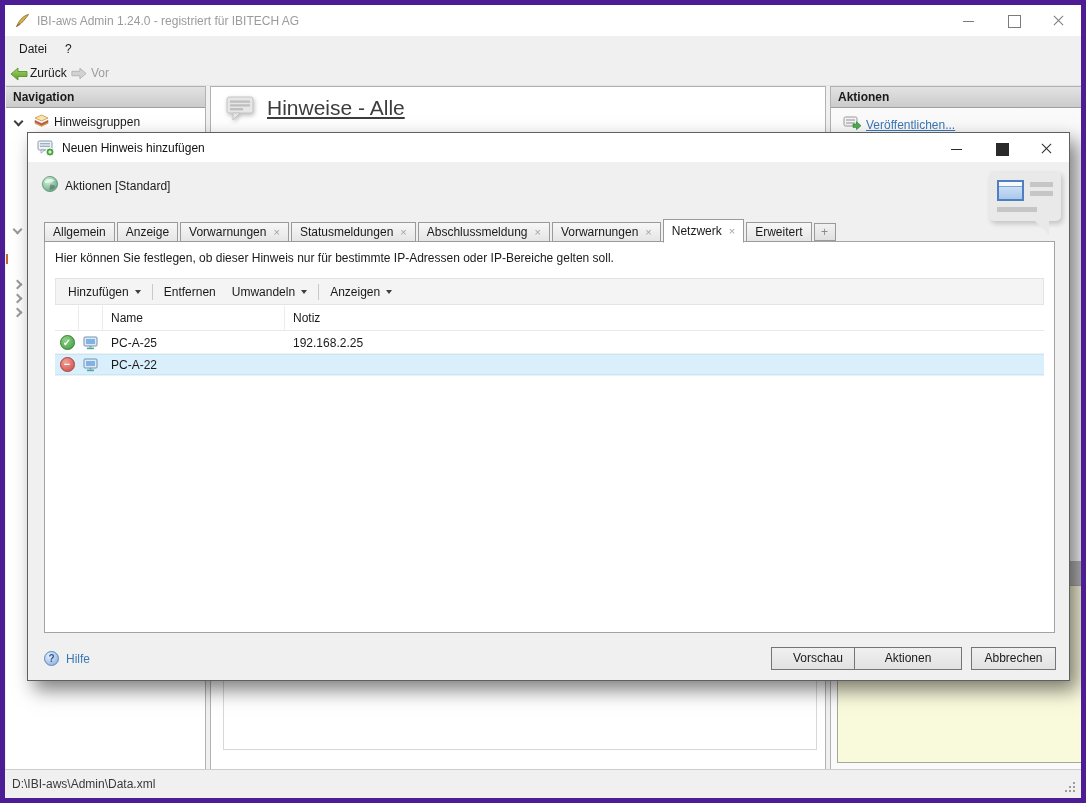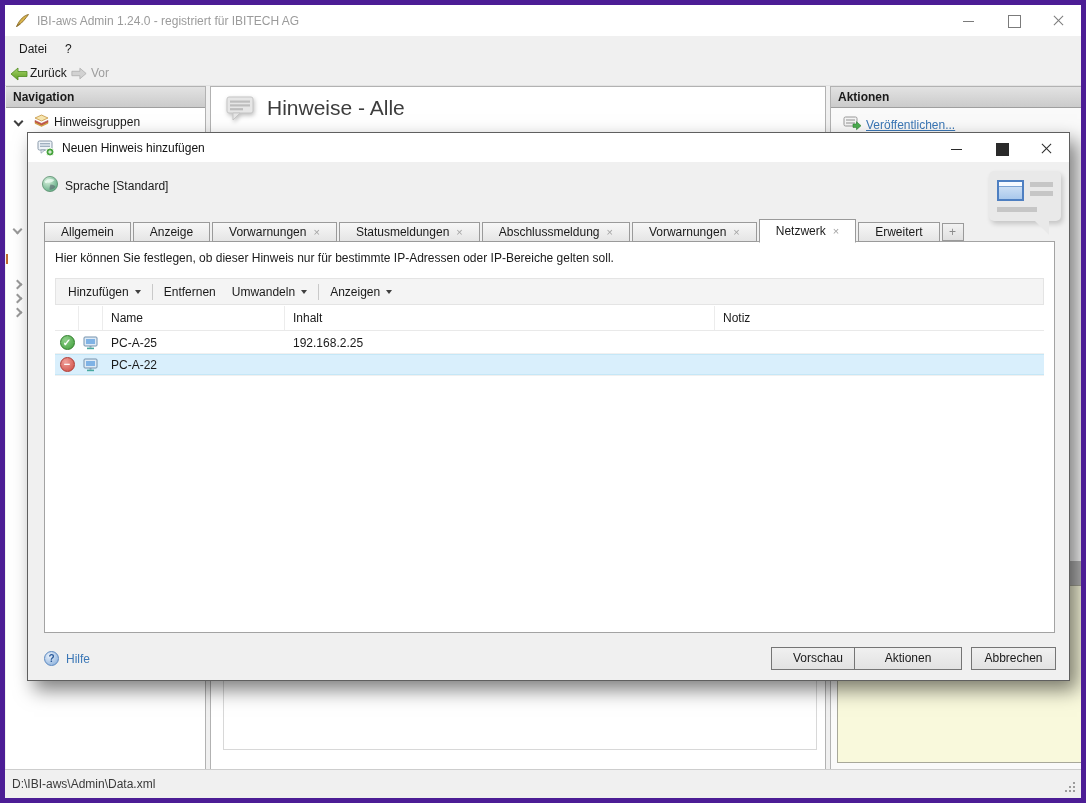--- a/index.html
+++ b/index.html
@@ -26,21 +26,21 @@
 
   .menubar { left:0; top:31px; right:0; height:25px; background:#f0f0f0; }
   .menu-item { position:absolute; top:4px; padding:2px 6px; cursor:default; }
   .toolbar-main { left:0; top:56px; right:0; height:25px; background:#f0f0f0; border-bottom:1px solid #e3e3e3; }
   .tb-label { position:absolute; top:5px; }
 
   
   .panel-h { height:21px; background:linear-gradient(#e2e2e2,#cbcbcb); border-bottom:1px solid #9f9f9f; font-weight:bold; line-height:20px; padding-left:7px; }
   .nav-panel { left:1px; top:81px; width:200px; height:691px; background:#fff; border:1px solid #b2b2b2; border-left:none; }
   .main-panel { left:205px; top:81px; width:616px; height:685px; background:#fff; border:1px solid #b2b2b2; }
-  .main-title { position:absolute; left:56px; top:9px; font-size:21px; color:#3d3d3d; }
+  .main-title { position:absolute; left:56px; top:9px; font-size:21px; color:#3d3d3d;text-decoration:underline; }
   .main-inner { position:absolute; left:12px; top:56px; right:8px; bottom:20px; border:1px solid #d8d8d8; background:#fff; }
   .right-panel { left:825px; top:81px; width:259px; height:685px; background:#fafafa; border:1px solid #b2b2b2; }
   .link { color:#3b77b6; text-decoration:underline; cursor:pointer; }
   .right-divider { position:absolute; left:0; top:474px; width:100%; height:24px; background:#b5b5b5; }
   .note-panel { position:absolute; left:6px; top:498px; right:1px; bottom:7px; background:#f9f9dc; border:1px solid #a8a89a; }
 
   .chev { position:absolute; width:7px; height:7px; border-right:2px solid #9a9a9a; border-bottom:2px solid #9a9a9a; }
   .chev-down { transform:rotate(45deg); }
   .chev-right { transform:rotate(-45deg); }
   .chev-dark { border-color:#3f3f3f; }
@@ -62,21 +62,21 @@
   .watermark { position:absolute; right:8px; top:38px; width:72px; height:50px; background:#e9e9e9;
                border-radius:5px; box-shadow:2px 3px 5px rgba(0,0,0,0.18); }
   .watermark .tail { position:absolute; right:12px; bottom:-14px; width:0; height:0;
                      border-left:15px solid transparent; border-top:15px solid #e9e9e9; }
   .wm-window { position:absolute; left:8px; top:9px; width:27px; height:21px; border:2px solid #4e7fc1;
                background:linear-gradient(#d9e7f7,#a9c8ec); }
   .wm-window i { position:absolute; left:0; top:0; right:0; height:5px; background:#f6faff; border-bottom:1px solid #7da4d4; }
   .wm-bar { position:absolute; height:5px; background:#c6c6c6; }
 
   .tabs { position:absolute; left:16px; top:86px; height:23px; display:flex; align-items:flex-end; z-index:3; }
-  .tab { height:20px; display:flex; align-items:center; padding:0 16px; margin-right:2px;
+  .tab { height:20px; display:flex; align-items:center; padding:0 8px; margin-right:2px;
          background:linear-gradient(#f7f7f7,#e5e5e5); border:1px solid #9a9a9a; cursor:pointer; white-space:nowrap; }
   .tab .x { margin-left:7px; color:#a3a3a3; font-size:11px; cursor:pointer; }
   .tab.active { height:24px; margin-bottom:-1px; background:#fff; border-bottom:1px solid #fff; }
   .tab-plus { height:18px; width:22px; display:flex; align-items:center; justify-content:center;
               margin-bottom:1px; background:linear-gradient(#f2f2f2,#e0e0e0); border:1px solid #9a9a9a; color:#8a8a8a; cursor:pointer; }
 
   .content { position:absolute; left:16px; top:108px; width:1011px; height:392px; background:#fff; border:1px solid #a3a3a3; }
   .info-text { position:absolute; left:10px; top:9px; }
 
   .tbar { position:absolute; left:10px; top:36px; right:10px; height:27px; background:#f4f4f4;
@@ -244,21 +244,21 @@
             <radialGradient id="gg" cx="0.35" cy="0.3" r="0.9">
               <stop offset="0" stop-color="#d8f0dc"></stop>
               <stop offset="1" stop-color="#4a9e73"></stop>
             </radialGradient>
           </defs>
           <circle cx="9" cy="9" r="7.6" fill="url(#gg)" stroke="#4f8563" stroke-width="0.7"></circle>
           <path d="M3.5 6.5 Q8 2.5 13.5 5 Q10.5 8.5 6.5 7.5 Q4.5 9.5 3.5 6.5 Z" fill="#eafaf0" opacity="0.85"></path>
           <path d="M9.5 9.5 Q13.5 9.5 14.5 12 Q11.5 15.5 8.5 14.5 Q8.5 11.5 9.5 9.5 Z" fill="#5a6a70" opacity="0.65"></path>
         </svg>
     </span>
-    <span class="lang-label">Sprache [Standard]</span>
+    <span class="lang-label">Aktionen [Standard]</span>
 
     <div class="watermark">
       <span class="tail"></span>
       <span class="wm-window">
           <i></i>
         </span>
       <span class="wm-bar" style="left:41px;top:11px;width:23px;"></span>
       <span class="wm-bar" style="left:41px;top:20px;width:23px;"></span>
       <span class="wm-bar" style="left:8px;top:36px;width:40px;"></span>
     </div>
@@ -316,21 +316,20 @@
         <span class="item">
             <span>Anzeigen</span>
             <span class="caret"></span>
           </span>
       </div>
 
       <div class="trow thead">
         <span class="hc c-ic"></span>
         <span class="hc c-ic"></span>
         <span class="hc c-name">Name</span>
-        <span class="hc c-inh">Inhalt</span>
         <span class="hc c-not last">Notiz</span>
       </div>
 
       <div class="trow r1">
         <span class="c-ic">
             <span class="ic-ok">✓</span>
           </span>
         <span class="c-ic">
           <svg width="16" height="14" viewBox="0 0 16 14">
               <rect x="1" y="1" width="13" height="9" rx="1" fill="#dfeaf5" stroke="#7291ad"></rect>

